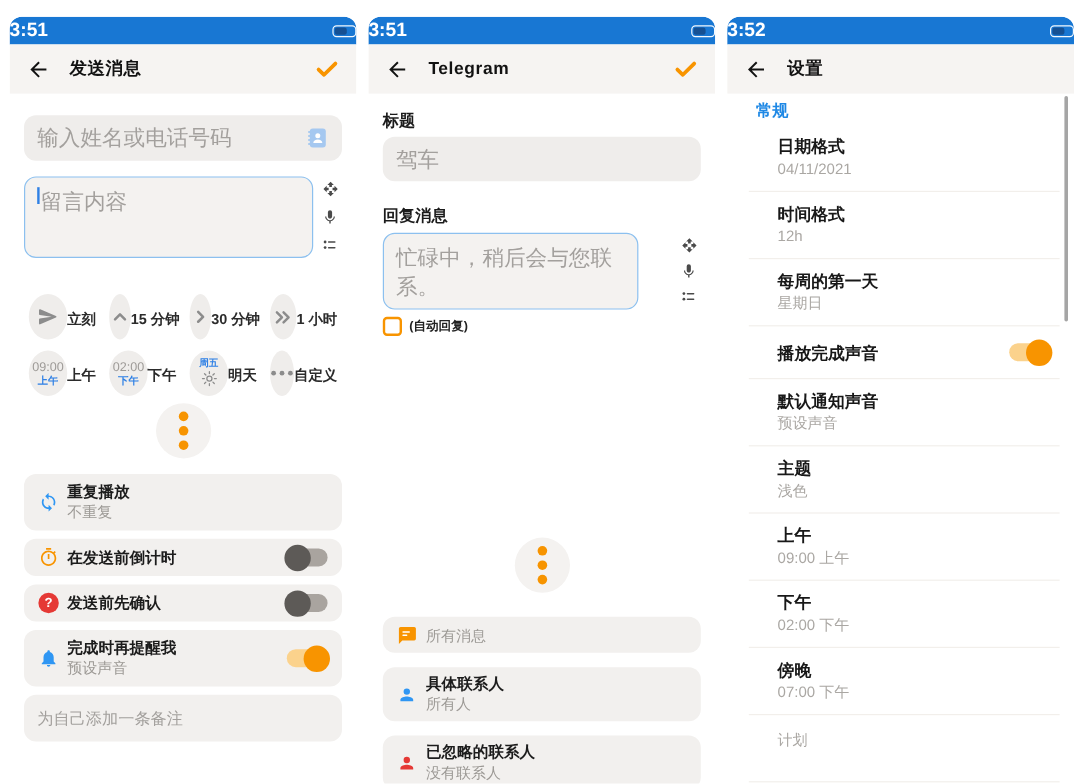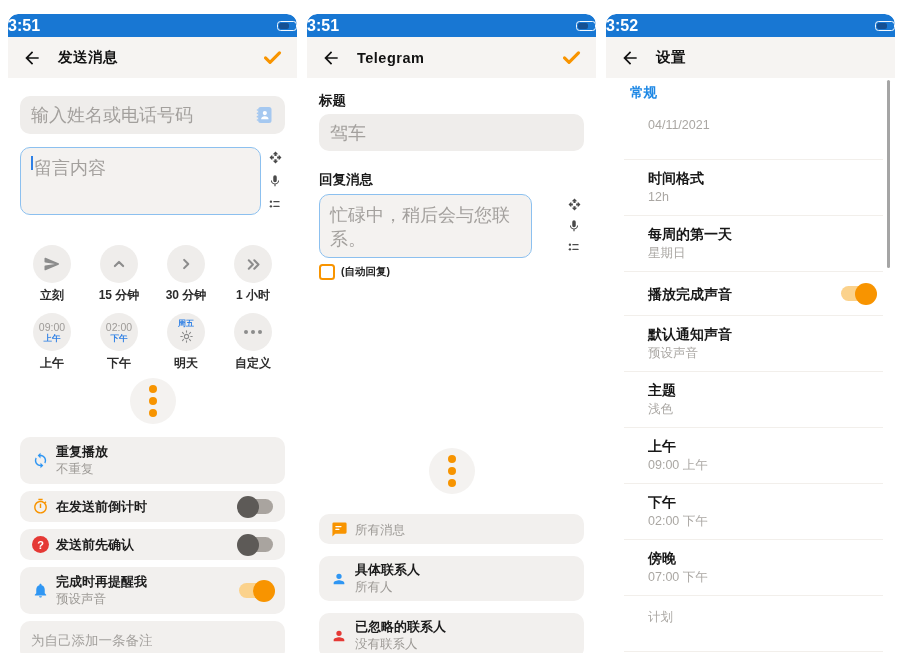--- a/index.html
+++ b/index.html
@@ -33,21 +33,21 @@
   
   .compose{display:flex;margin-top:13px;}
   .textarea{flex:1;height:68px;background:#f4f2f0;border:1.6px solid #8cc0ef;border-radius:10px;
     box-sizing:border-box;padding:8px 10px;display:flex;align-items:flex-start;}
   .cursor{display:inline-block;width:2px;height:14px;background:#2f80e5;margin-right:1px;vertical-align:middle;}
   .sidecol{width:20px;margin-left:4px;display:flex;flex-direction:column;justify-content:space-between;
     align-items:center;padding:4px 0;box-sizing:border-box;}
 
   
   .btnrow{display:flex;justify-content:space-between;padding:0 4px;}
-  .qt{width:56px;display:flex;flex-direction:column;align-items:center;cursor:pointer;}
+  .qt{width:56px;display:flex;flex-direction:row;align-items:center;cursor:pointer;}
   .circle{width:38px;height:38px;border-radius:50%;background:#efedeb;display:flex;flex-direction:column;
     align-items:center;justify-content:center;line-height:1;}
   .qlabel{margin-top:4px;font-size:12px;font-weight:bold;color:#2b2b2b;white-space:nowrap;}
   .ctime{font-size:10.5px;color:#9e9b98;letter-spacing:0;}
   .cmer{font-size:8.5px;color:#2f80e5;font-weight:bold;margin-top:2px;}
   .cday{font-size:8px;color:#2f80e5;font-weight:bold;margin-bottom:1px;}
   .cdots{display:flex;gap:3px;}
   .cdots i{width:4px;height:4px;border-radius:50%;background:#8c8c8c;}
 
   
@@ -444,20 +444,21 @@
           <path fill="#121212" d="M20 11H7.8l5.6-5.6L12 4l-8 8 8 8 1.4-1.4L7.8 13H20z"></path>
         </svg>
     </span>
     <span class="htitle">设置</span>
     <span class="spacer"></span>
   </div>
   <div class="p3body">
     <div class="section">常规</div>
     <div style="margin-top:2px;">
       <div class="s-item">
+        <div class="s-title">日期格式</div>
         <div class="s-sub">04/11/2021</div>
       </div>
       <div class="s-item">
         <div class="s-title">时间格式</div>
         <div class="s-sub">12h</div>
       </div>
       <div class="s-item">
         <div class="s-title">每周的第一天</div>
         <div class="s-sub">星期日</div>
       </div>

